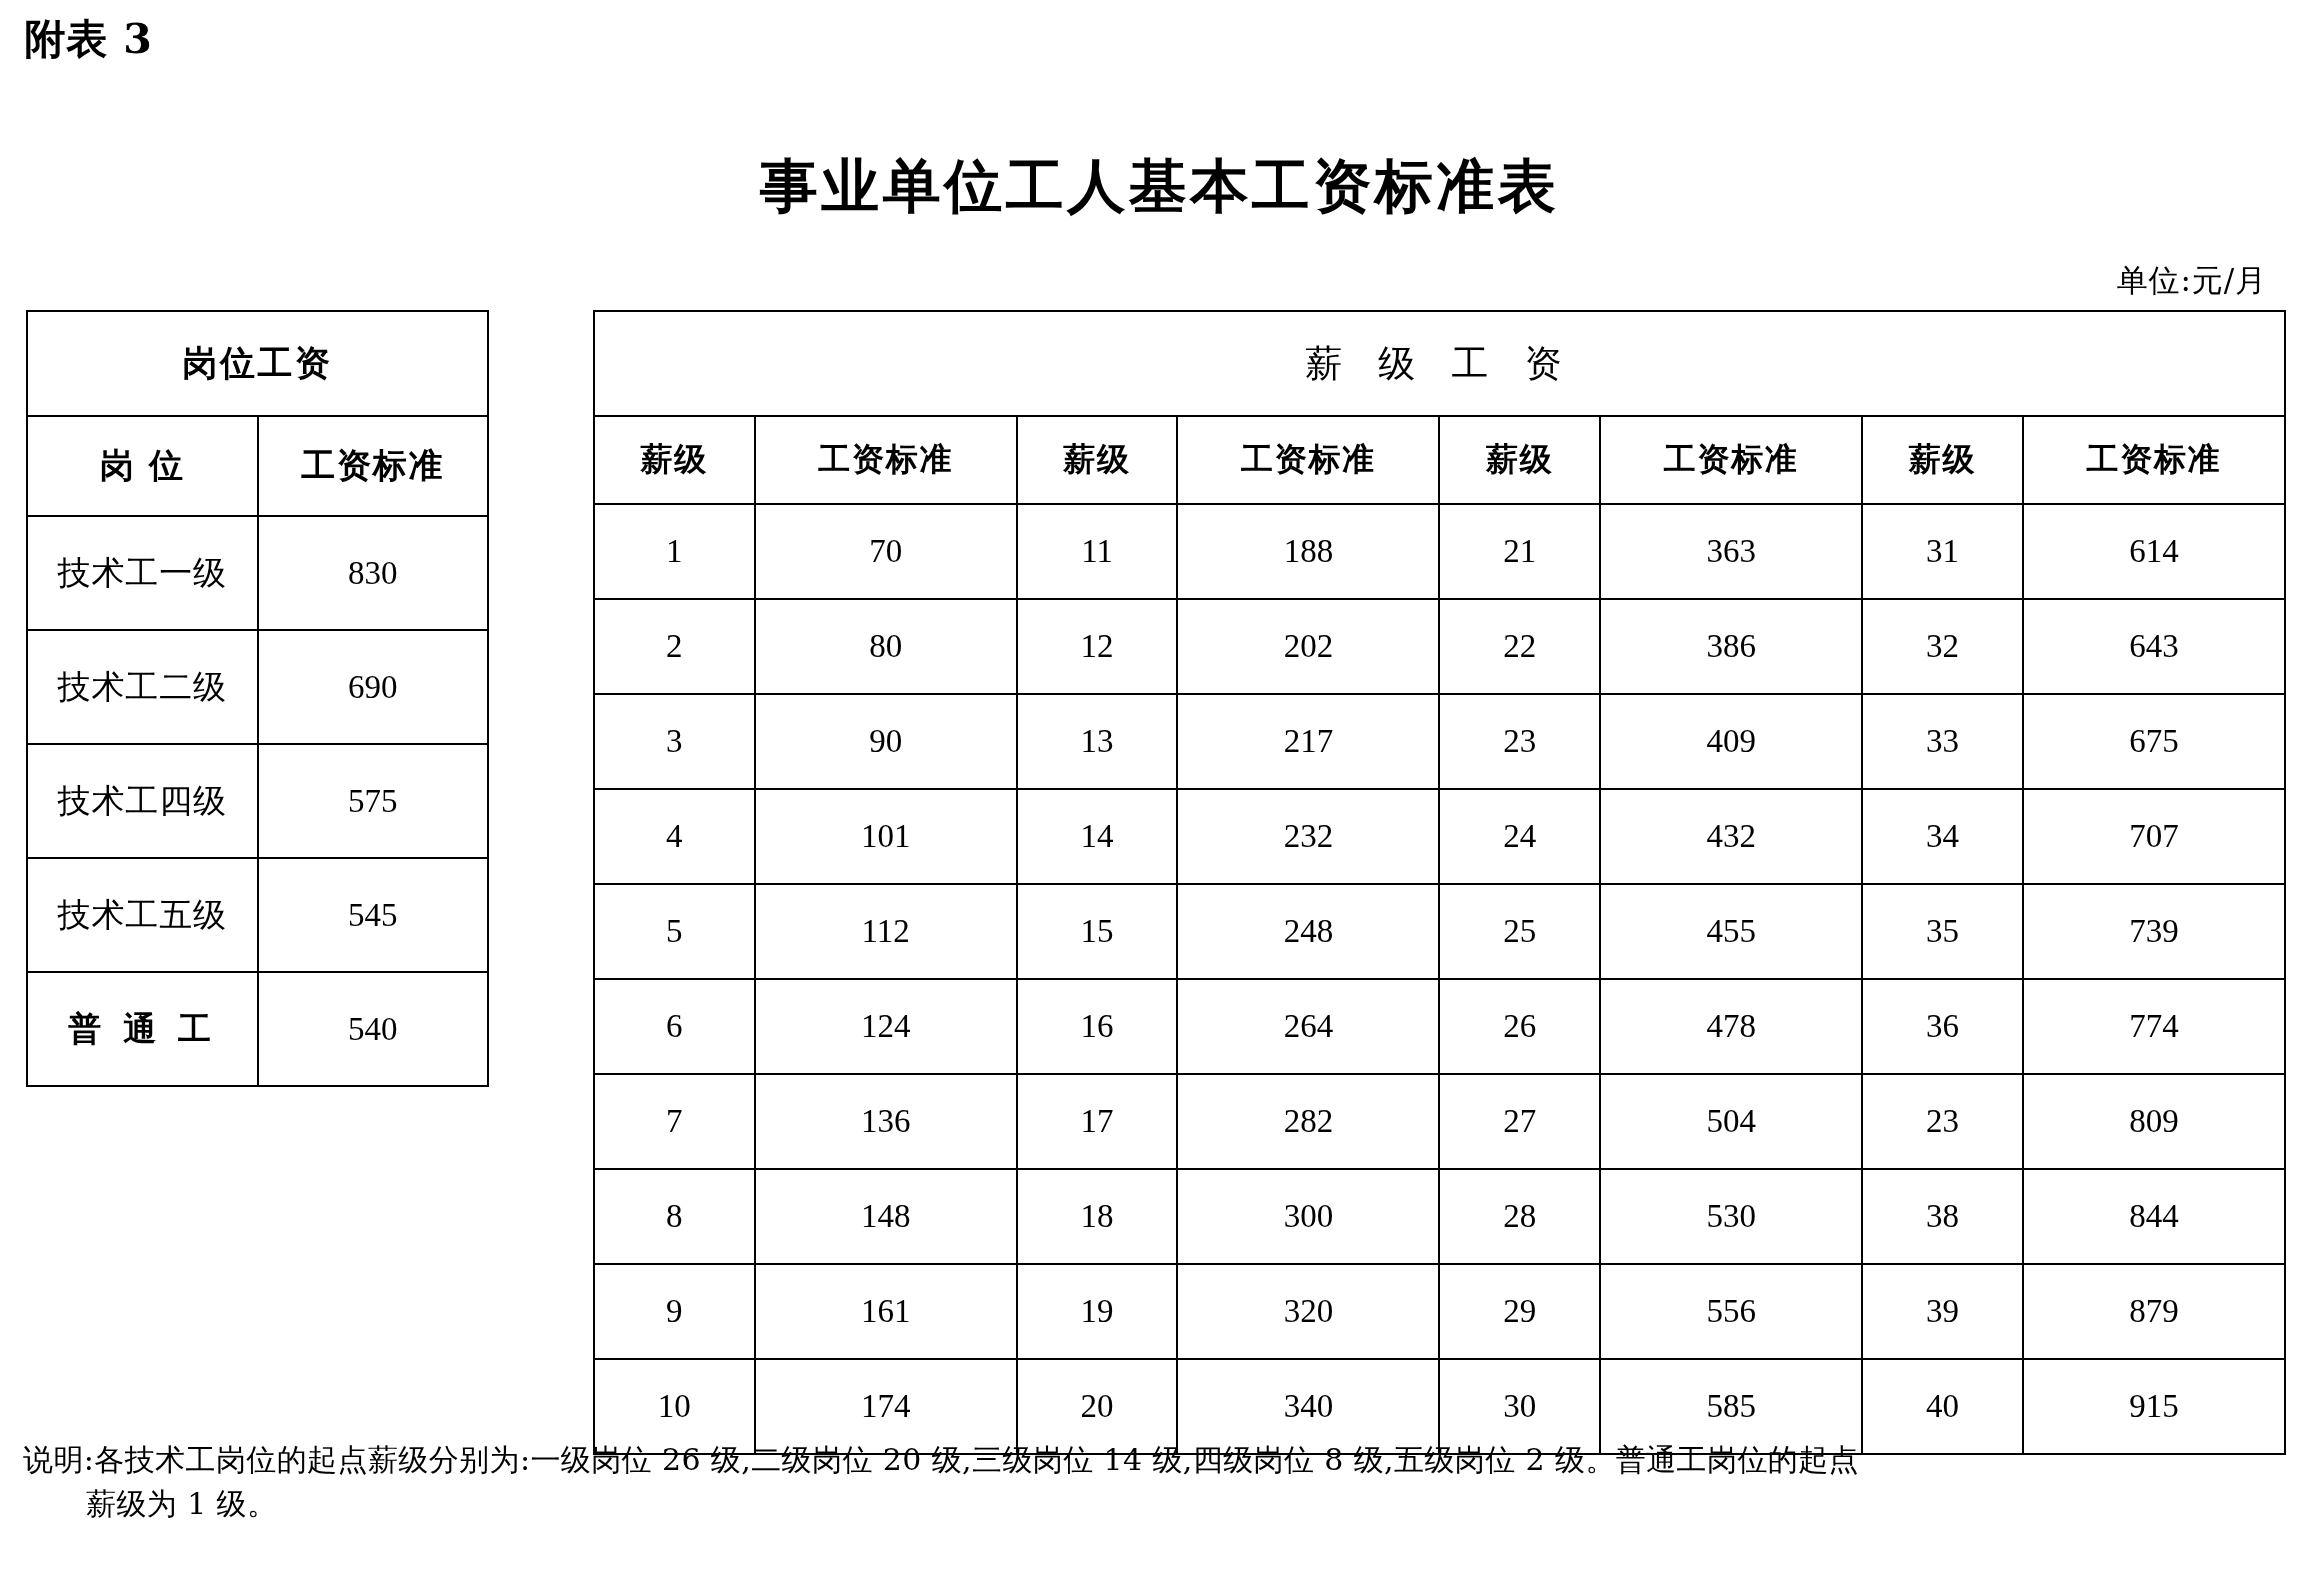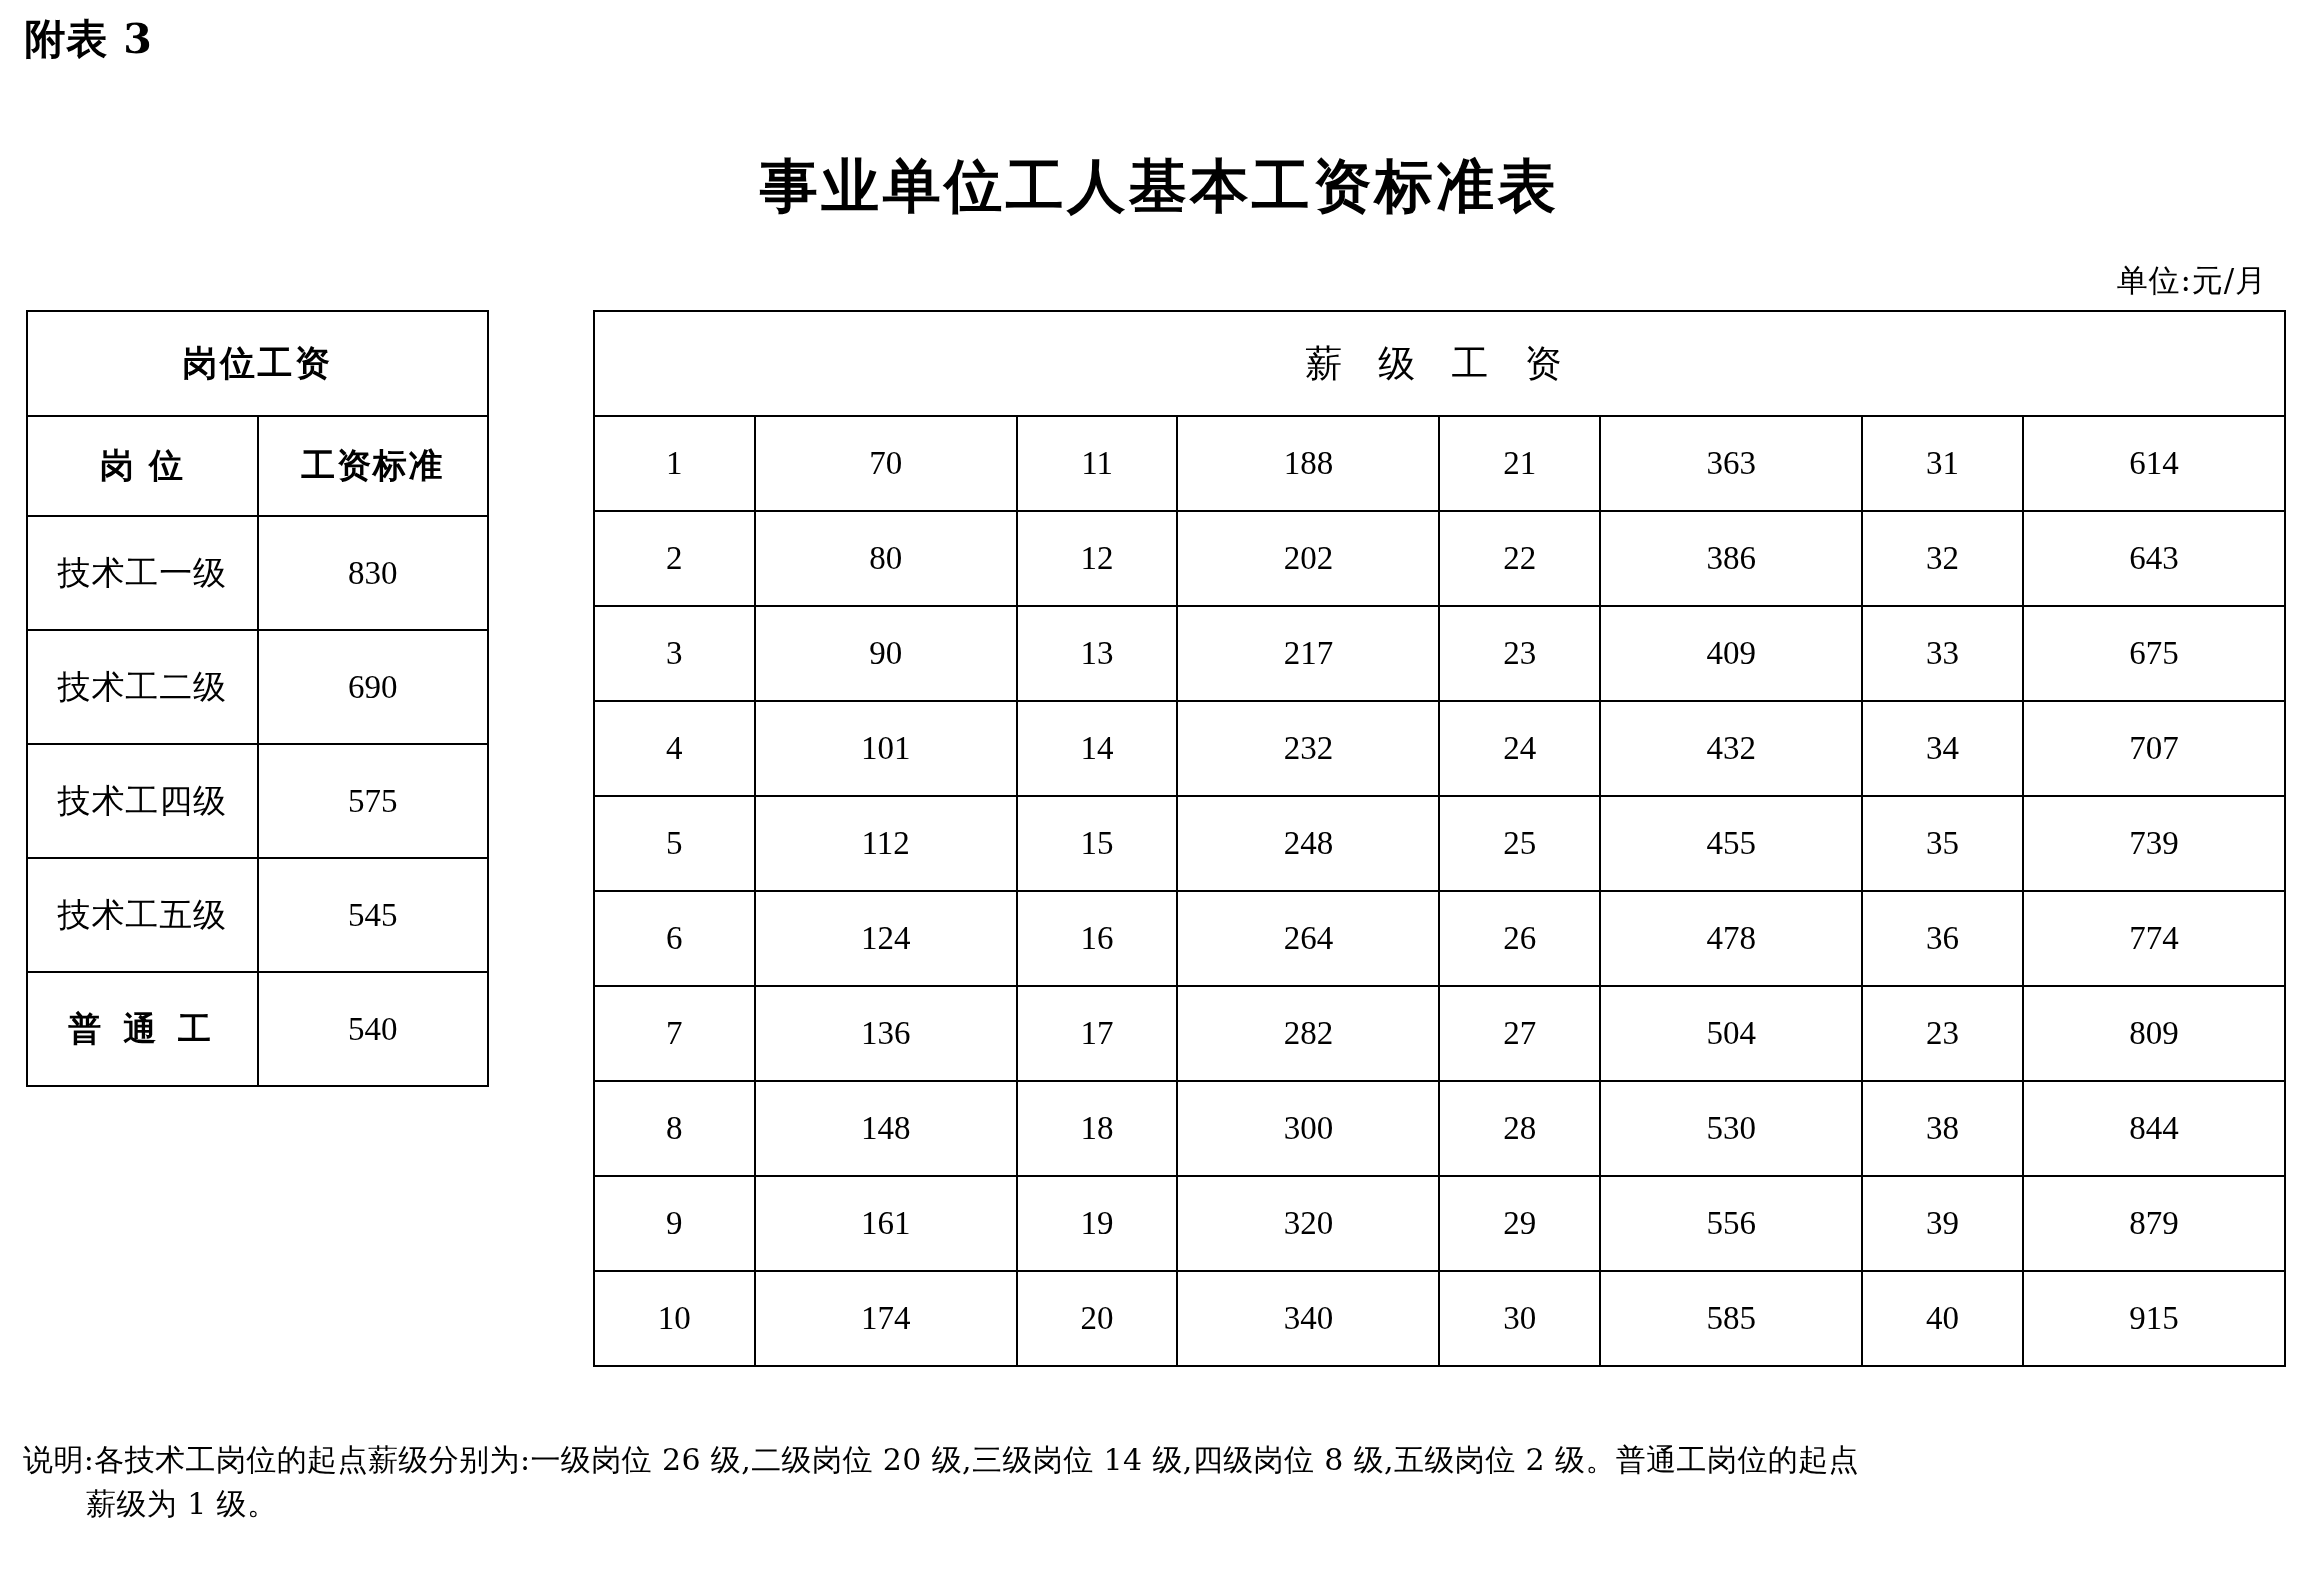--- a/index.html
+++ b/index.html
@@ -214,20 +214,30 @@
           <col style="width:15.5%">
         <col style="width:9.5%">
           <col style="width:15.5%">
         <col style="width:9.5%">
           <col style="width:15.5%">
       </colgroup>
       <tbody>
         <tr>
           <td class="rt-title" colspan="8">薪 级 工 资</td>
         </tr>
+        <tr>
+          <td class="rt-head">薪级</td>
+          <td class="rt-head">工资标准</td>
+          <td class="rt-head">薪级</td>
+          <td class="rt-head">工资标准</td>
+          <td class="rt-head">薪级</td>
+          <td class="rt-head">工资标准</td>
+          <td class="rt-head">薪级</td>
+          <td class="rt-head">工资标准</td>
+        </tr>
 
         <tr class="rt-row">
           <td class="rt-level">1</td>
           <td class="rt-wage">70</td>
           <td class="rt-level">11</td>
           <td class="rt-wage">188</td>
           <td class="rt-level">21</td>
           <td class="rt-wage">363</td>
           <td class="rt-level">31</td>
           <td class="rt-wage">614</td>

